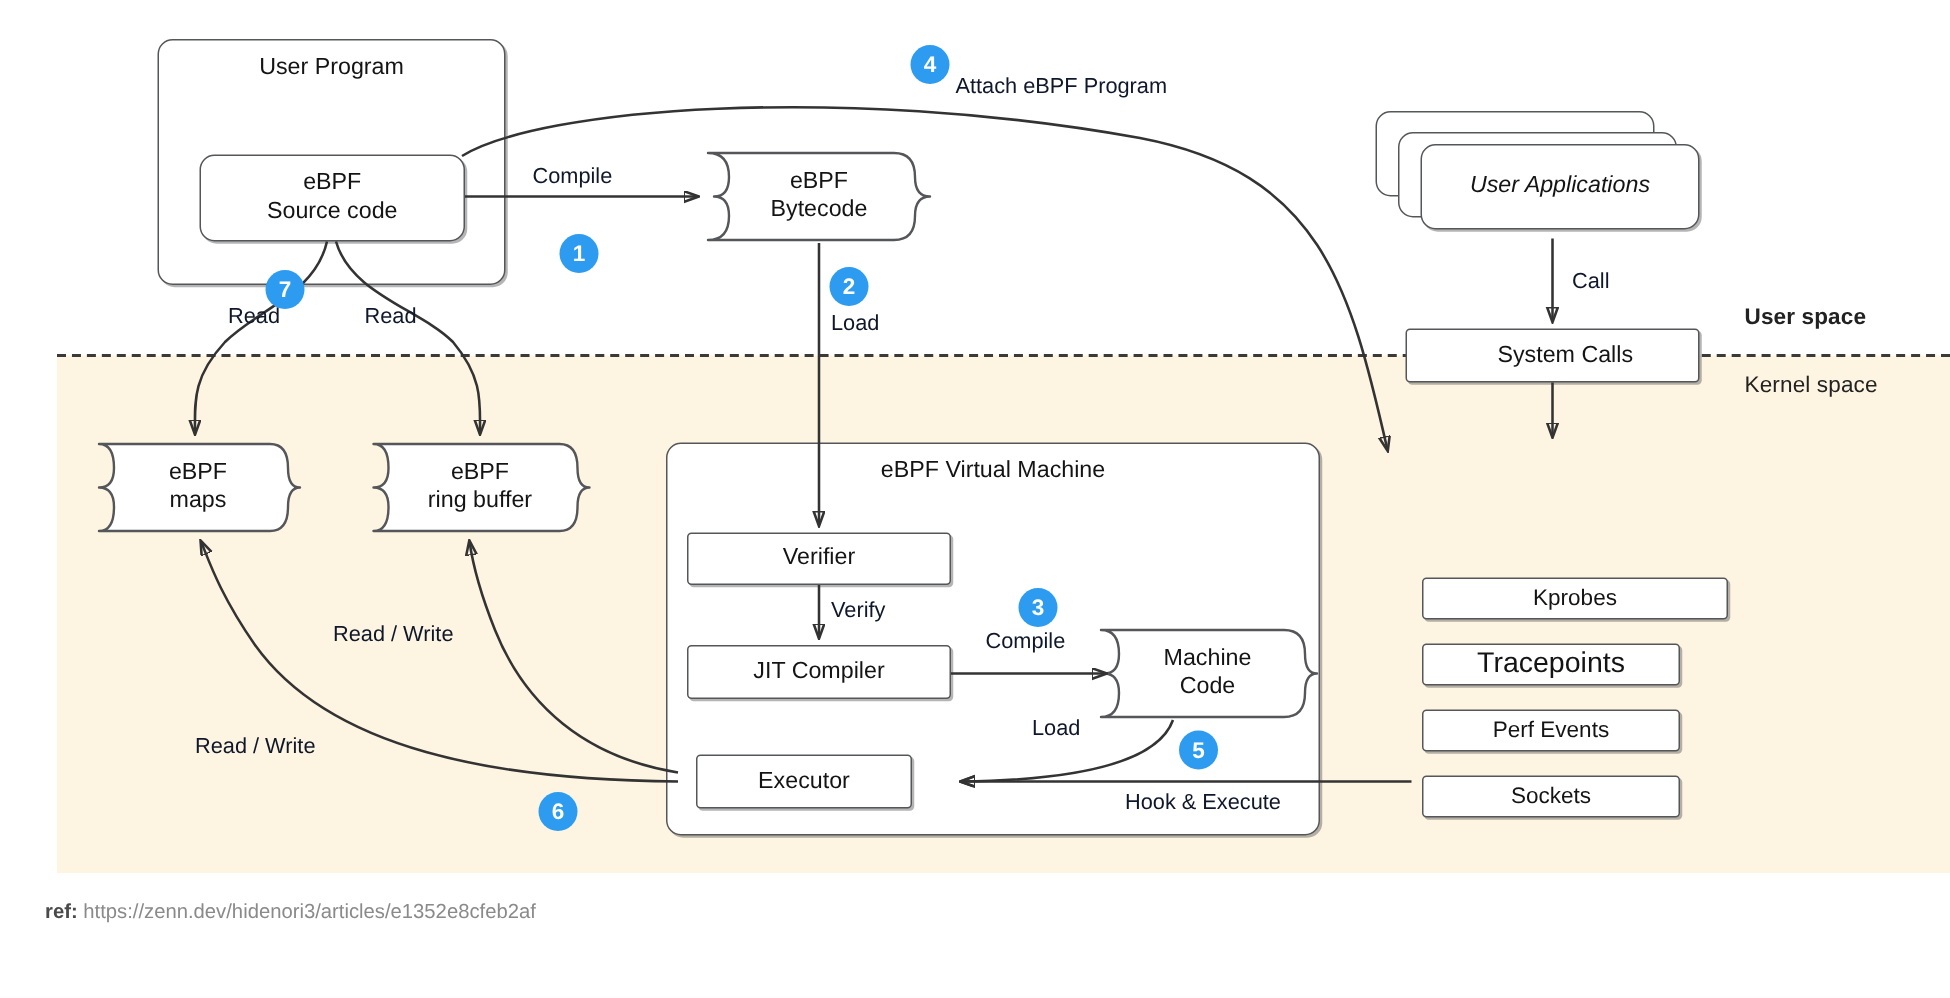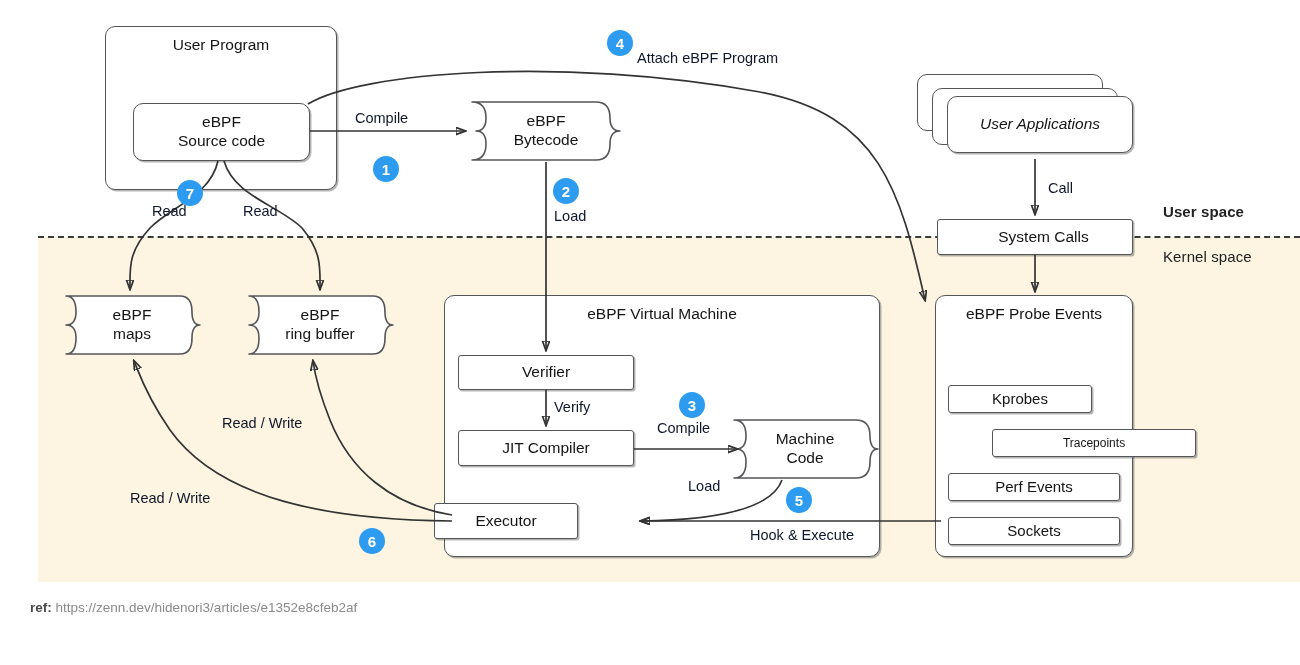--- a/index.html
+++ b/index.html
@@ -209,32 +209,29 @@
     <svg width="150" height="62" viewBox="0 0 150 62">
       <path d="M 4 2 L 126 2 Q 140 2 140 18 Q 140 31 148 31 Q 140 31 140 44 Q 140 60 126 60 L 4 60
                Q 16 60 16 44 Q 16 31 6 31 Q 16 31 16 18 Q 16 2 4 2 Z" fill="#ffffff" stroke="#55565a" stroke-width="1.6" stroke-linejoin="round"></path>
     </svg>
     <div class="tape-label">
       <span>Machine</span><br>
       <span>Code</span>
     </div>
   </div>
 
-  <div class="node sharp" style="left:434px;top:503px;width:144px;height:36px;">
+  <div class="node sharp" style="left:464px;top:503px;width:144px;height:36px;">
     <span>Executor</span>
   </div>
 
-  <div class="node group" style="left:935px;top:295px;width:198px;height:262px;">
-    <div class="group-title">eBPF Probe Events</div>
-  </div>
-
-  <div class="node sharp" style="left:948px;top:385px;width:144px;height:28px;font-size:15px;">
+
+  <div class="node sharp" style="left:948px;top:385px;width:204px;height:28px;font-size:15px;">
     <span>Kprobes</span>
   </div>
-  <div class="node sharp" style="left:948px;top:429px;width:204px;height:28px;font-size:12px;margin-left:44px;">
+  <div class="node sharp" style="left:948px;top:429px;width:172px;height:28px;font-size:19px;">
     <span>Tracepoints</span>
   </div>
   <div class="node sharp" style="left:948px;top:473px;width:172px;height:28px;font-size:15px;">
     <span>Perf Events</span>
   </div>
   <div class="node sharp" style="left:948px;top:517px;width:172px;height:28px;font-size:15px;">
     <span>Sockets</span>
   </div>
 
   <svg id="wires">

